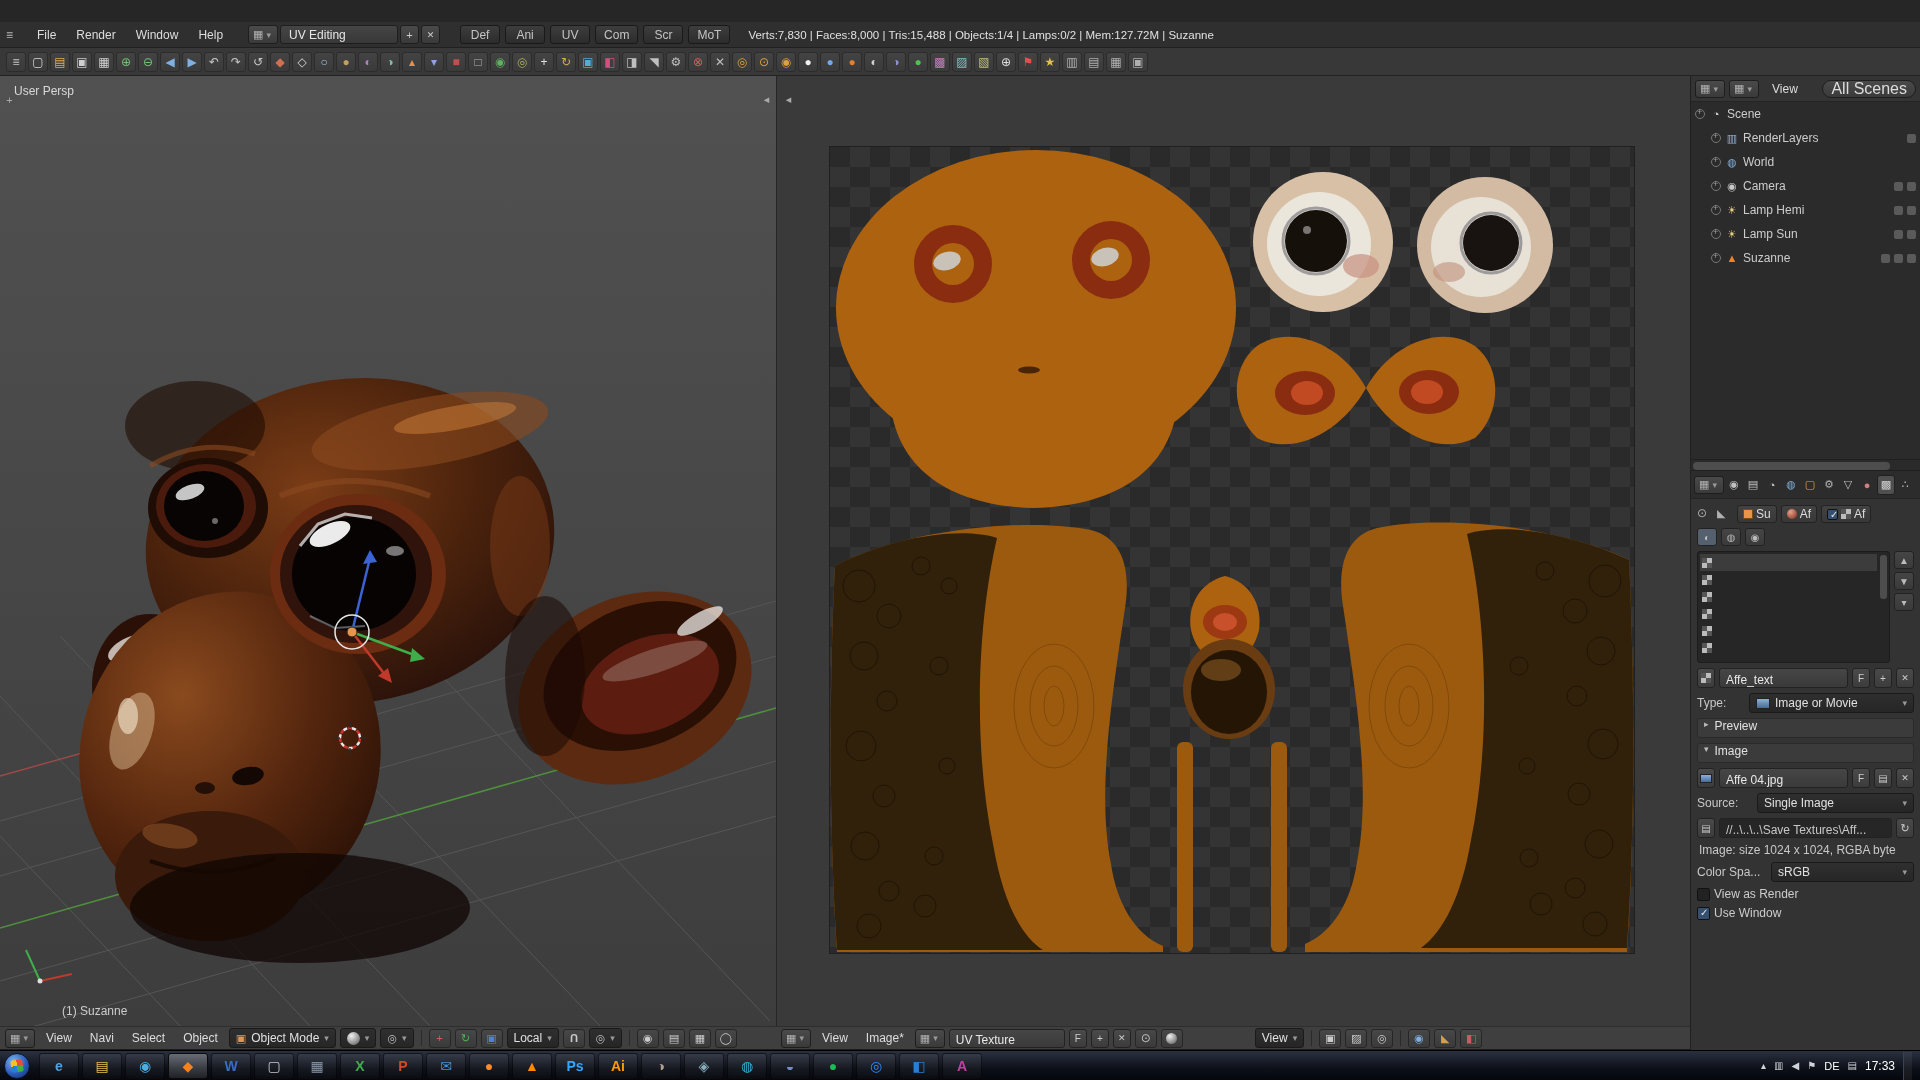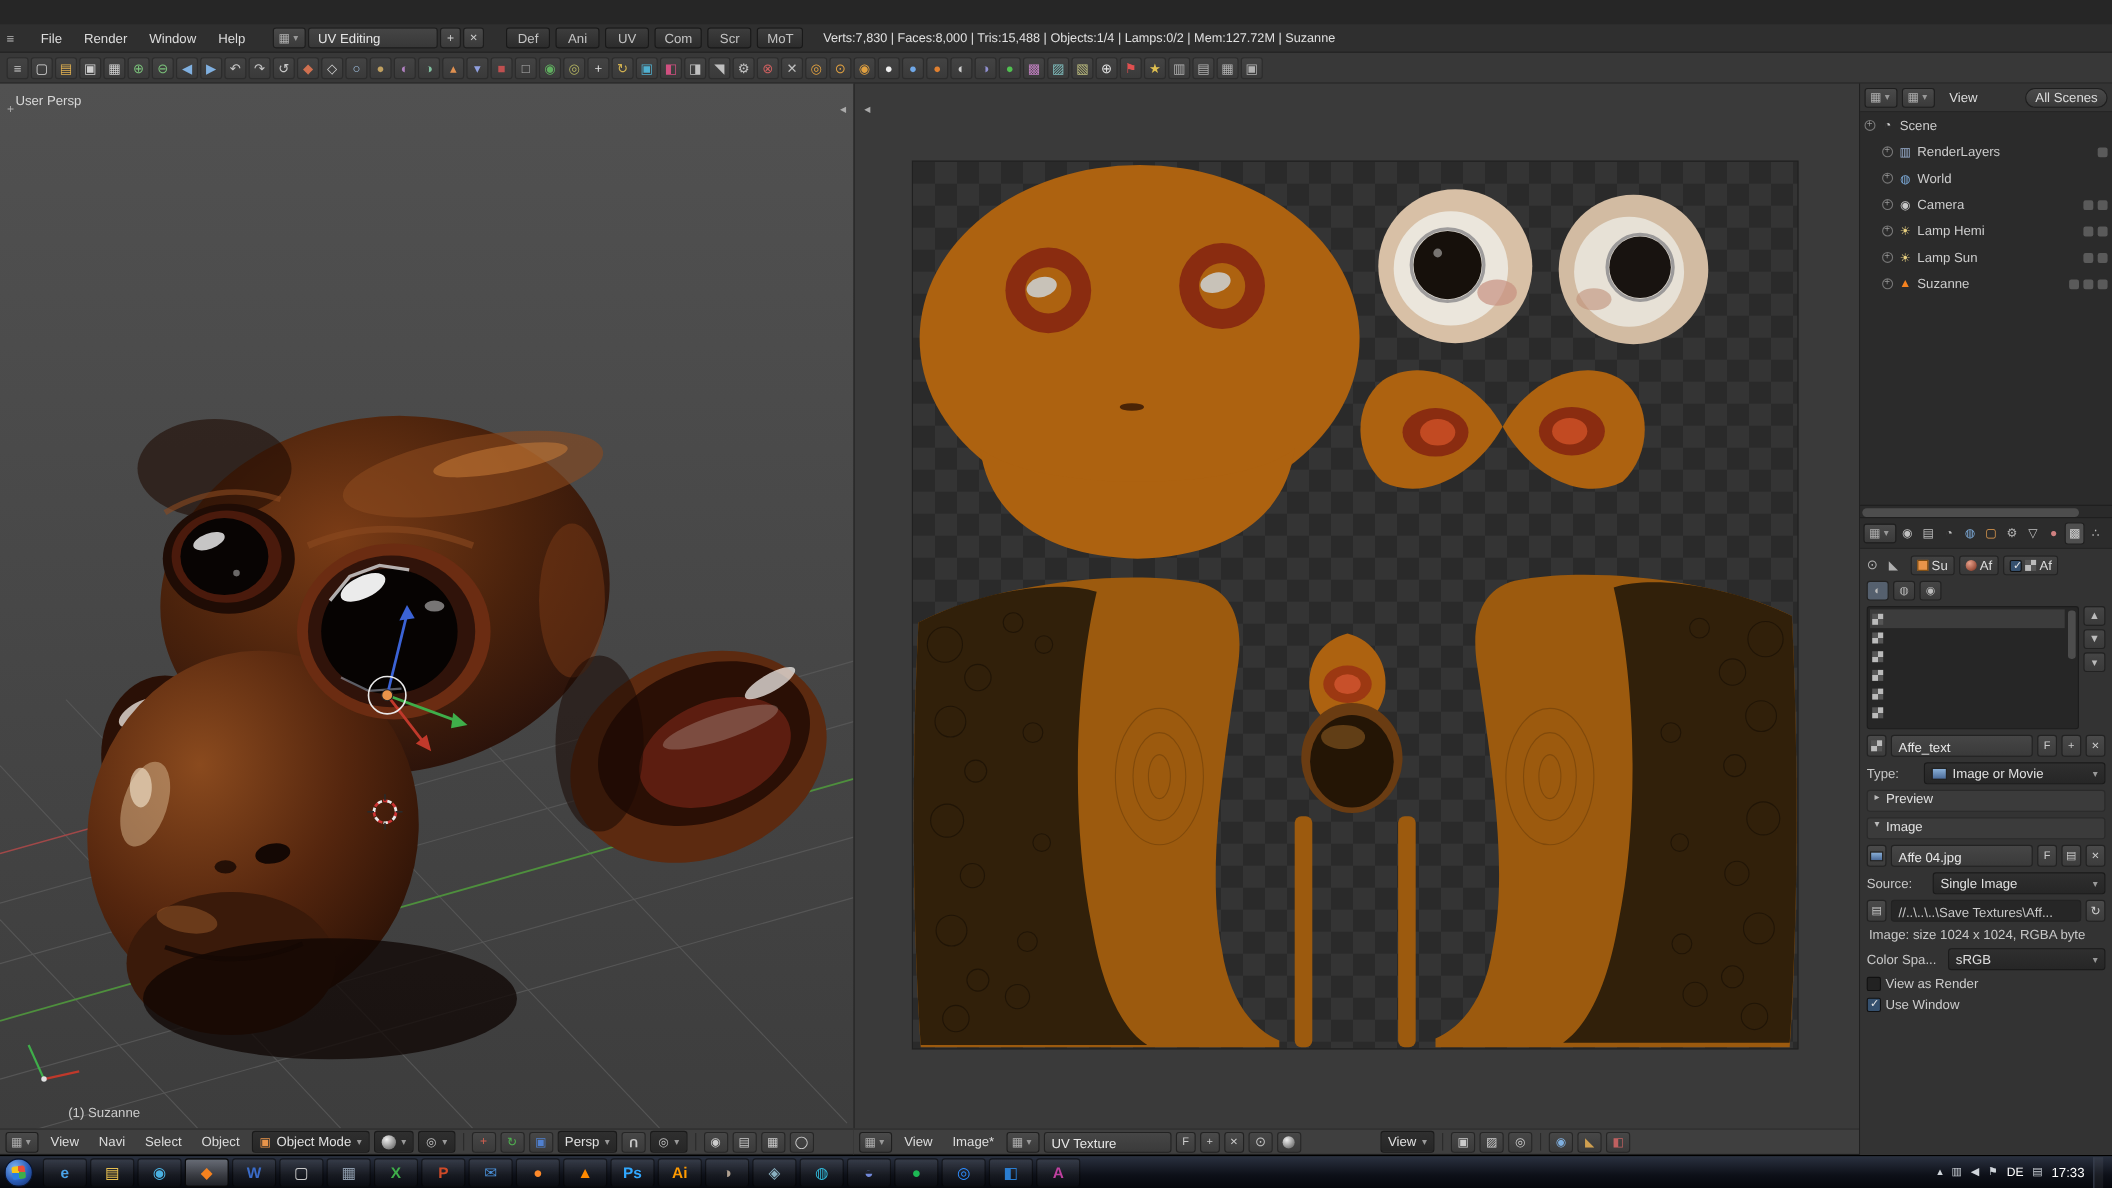--- a/index.html
+++ b/index.html
@@ -70,21 +70,21 @@
   .uv-svg { position:absolute; left:52px; top:70px; width:806px; height:808px; }
 
   
   .rightcol { position:absolute; left:1690px; top:76px; width:230px; height:974px; background:#313131;
     border-left:1px solid #202020; display:flex; flex-direction:column; }
   .outliner { height:383px; display:flex; flex-direction:column; background:#2b2b2b; }
   .ol-header { height:26px; background:#343434; border-bottom:1px solid #242424; display:flex;
     align-items:center; gap:4px; padding:0 4px; }
   .ol-header .esel { height:18px; }
   .pill { height:18px; background:linear-gradient(#4a4a4a,#3a3a3a); border:1px solid #1e1e1e; border-radius:9px;
-    padding:0 8px; display:flex; align-items:center; color:#dddddd; font-size:12px; margin-left:auto; }
+    padding:0 8px; display:flex; align-items:center; color:#dddddd; font-size:16px; margin-left:auto; }
   .orow { height:24px; display:flex; align-items:center; gap:4px; padding:0 4px; color:#cccccc; }
   .orow.ind1 { padding-left:20px; }
   .oexp { width:10px; height:10px; border:1px solid #777; border-radius:50%; position:relative; flex:none; }
   .oexp::before { content:"+"; position:absolute; left:1px; top:-3px; font-size:9px; color:#999; }
   .oic { width:14px; text-align:center; font-size:11px; flex:none; }
   .olbl { white-space:nowrap; overflow:hidden; }
   .otog { margin-left:auto; display:flex; gap:4px; }
   .otog i { width:9px; height:9px; border-radius:2px; background:#5a5a5a; }
   .hscroll { height:12px; background:#2a2a2a; border-top:1px solid #1f1f1f; border-bottom:1px solid #1f1f1f;
     position:relative; }
@@ -810,21 +810,21 @@
         <span class="ballglyph"></span>
       </span>
     <span class="dd">
         <span class="pivglyph"></span>
       </span>
     <span class="vsep"></span>
     <span class="mtile" style="color:#d06050">+</span>
     <span class="mtile" style="color:#50b050">↻</span>
     <span class="mtile" style="color:#5080d0">▣</span>
     <span class="dd">
-        <span>Persp</span>
+        <span>Local</span>
       </span>
     <span class="mtile magnet"></span>
     <span class="dd">
         <span class="pivglyph"></span>
       </span>
     <span class="vsep"></span>
     <span class="mtile">◉</span>
     <span class="mtile">▤</span>
     <span class="mtile">▦</span>
     <span class="mtile">◯</span>

